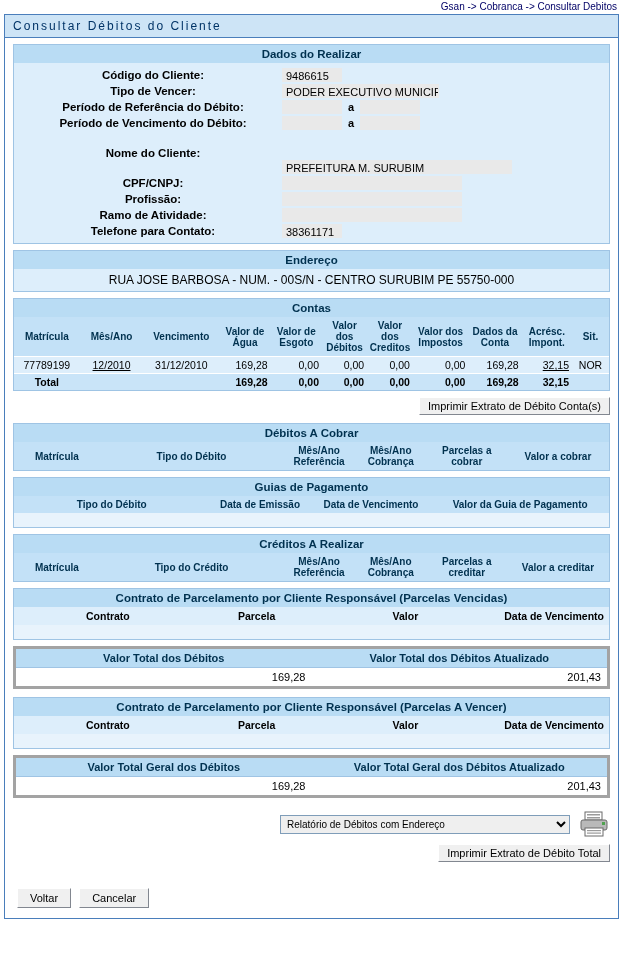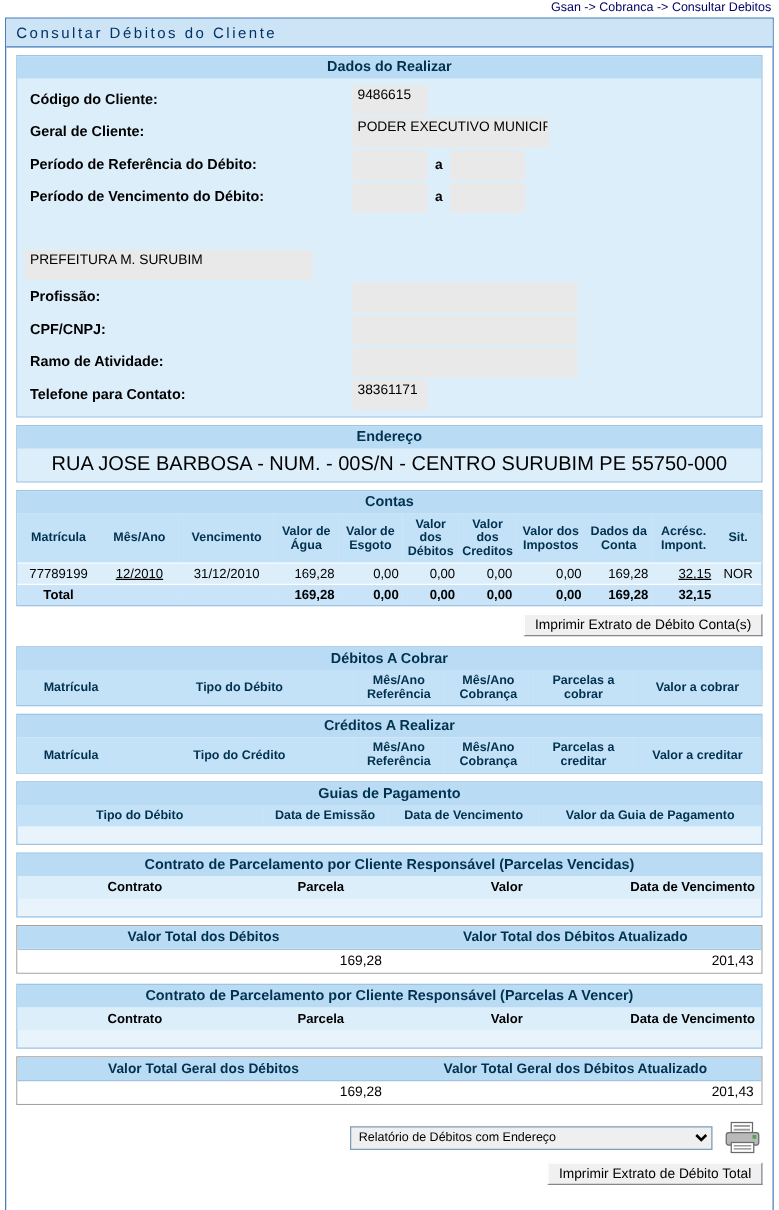--- a/index.html
+++ b/index.html
@@ -58,42 +58,43 @@
   .field-row {
     display: flex;
     align-items: center;
     padding: 1px 0;
   }
   .field-label {
     width: 258px;
     font-weight: bold;
     font-size: 11.5px;
     padding-left: 4px;
+    text-align: center;
   }
   .fake-input {
     background: #e9e9e9;
     border: 1px solid #e9e9e9;
-    height: 24px;
+    height: 14px;
     line-height: 14px;
     font-size: 11px;
     padding: 0 3px;
     box-sizing: border-box;
     overflow: hidden;
     white-space: nowrap;
   }
   .w-small { width: 60px; }
   .w-med { width: 150px; }
   .w-big { width: 180px; }
   .w-xbig { width: 230px; margin-top: 28px; }
   .a-sep { margin: 0 6px; font-weight: bold; }
 
   .addr-line {
     text-align: center;
     padding: 4px 0;
-    font-size: 16px;
+    font-size: 12px;
     background: #ddeefb;
   }
 
   table.grid {
     width: 100%;
     border-collapse: collapse;
     font-size: 10.5px;
     background: #ddeefb;
   }
   table.grid th {
@@ -132,21 +133,21 @@
     font-size: 11px;
     background: #f0f0f0;
     border: 1px solid #828790;
     border-top-color: #ffffff;
     border-left-color: #ffffff;
     padding: 2px 8px;
     cursor: pointer;
     color: #000000;
   }
   .totals-panel {
-    border: 1px solid #a3a3a3;
+    border: 3px solid #a3a3a3;
     margin-bottom: 8px;
   }
   .totals-head {
     display: flex;
     background: #b9dcf4;
   }
   .totals-head div {
     flex: 1;
     text-align: center;
     font-weight: bold;
@@ -228,49 +229,50 @@
     <div class="panel">
       <div class="panel-header">Dados do Realizar</div>
       <div class="panel-body">
 
         <div class="field-row">
           <div class="field-label">Código do Cliente:</div>
           <div class="fake-input w-small">9486615</div>
         </div>
 
         <div class="field-row">
-          <div class="field-label">Geral de Cliente:</div>
+          <div class="field-label">Tipo de Vencer:</div>
           <div class="fake-input w-med" style="width:157px">PODER EXECUTIVO MUNICIPAL</div>
         </div>
 
         <div class="field-row">
           <div class="field-label">Período de Referência do Débito:</div>
           <div class="fake-input w-small"></div>
           <span class="a-sep">a</span>
           <div class="fake-input w-small"></div>
         </div>
 
         <div class="field-row">
           <div class="field-label">Período de Vencimento do Débito:</div>
           <div class="fake-input w-small"></div>
           <span class="a-sep">a</span>
           <div class="fake-input w-small"></div>
         </div>
 
         <div class="field-row">
+          <div class="field-label">Nome do Cliente:</div>
           <div class="fake-input w-xbig">PREFEITURA M. SURUBIM</div>
         </div>
 
         <div class="field-row">
+          <div class="field-label">CPF/CNPJ:</div>
+          <div class="fake-input w-big"></div>
+        </div>
+
+        <div class="field-row">
           <div class="field-label">Profissão:</div>
-          <div class="fake-input w-big"></div>
-        </div>
-
-        <div class="field-row">
-          <div class="field-label">CPF/CNPJ:</div>
           <div class="fake-input w-big"></div>
         </div>
 
         <div class="field-row">
           <div class="field-label">Ramo de Atividade:</div>
           <div class="fake-input w-big"></div>
         </div>
 
         <div class="field-row">
           <div class="field-label">Telefone para Contato:</div>
@@ -348,48 +350,48 @@
             <th style="width:62px">Mês/Ano Referência</th>
             <th style="width:62px">Mês/Ano Cobrança</th>
             <th style="width:70px">Parcelas a cobrar</th>
             <th style="width:90px">Valor a cobrar</th>
           </tr>
         </thead>
       </table>
     </div>
 
     <div class="panel">
+      <div class="panel-header">Guias de Pagamento</div>
+      <table class="grid empty-head-table">
+        <thead>
+          <tr>
+            <th style="width:200px">Tipo do Débito</th>
+            <th style="width:100px">Data de Emissão</th>
+            <th style="width:120px">Data de Vencimento</th>
+            <th style="width:180px">Valor da Guia de Pagamento</th>
+          </tr>
+        </thead>
+      </table>
+      <div class="spacer-band"></div>
+    </div>
+
+    <div class="panel">
       <div class="panel-header">Créditos A Realizar</div>
       <table class="grid empty-head-table">
         <thead>
           <tr>
             <th style="width:75px">Matrícula</th>
             <th style="width:165px">Tipo do Crédito</th>
             <th style="width:62px">Mês/Ano Referência</th>
             <th style="width:62px">Mês/Ano Cobrança</th>
             <th style="width:70px">Parcelas a creditar</th>
             <th style="width:90px">Valor a creditar</th>
           </tr>
         </thead>
       </table>
-    </div>
-
-    <div class="panel">
-      <div class="panel-header">Guias de Pagamento</div>
-      <table class="grid empty-head-table">
-        <thead>
-          <tr>
-            <th style="width:200px">Tipo do Débito</th>
-            <th style="width:100px">Data de Emissão</th>
-            <th style="width:120px">Data de Vencimento</th>
-            <th style="width:180px">Valor da Guia de Pagamento</th>
-          </tr>
-        </thead>
-      </table>
-      <div class="spacer-band"></div>
     </div>
 
     <div class="panel">
       <div class="panel-header">Contrato de Parcelamento por Cliente Responsável (Parcelas Vencidas)</div>
       <div class="parc-head-row">
         <div>Contrato</div>
         <div>Parcela</div>
         <div>Valor</div>
         <div>Data de Vencimento</div>
       </div>

